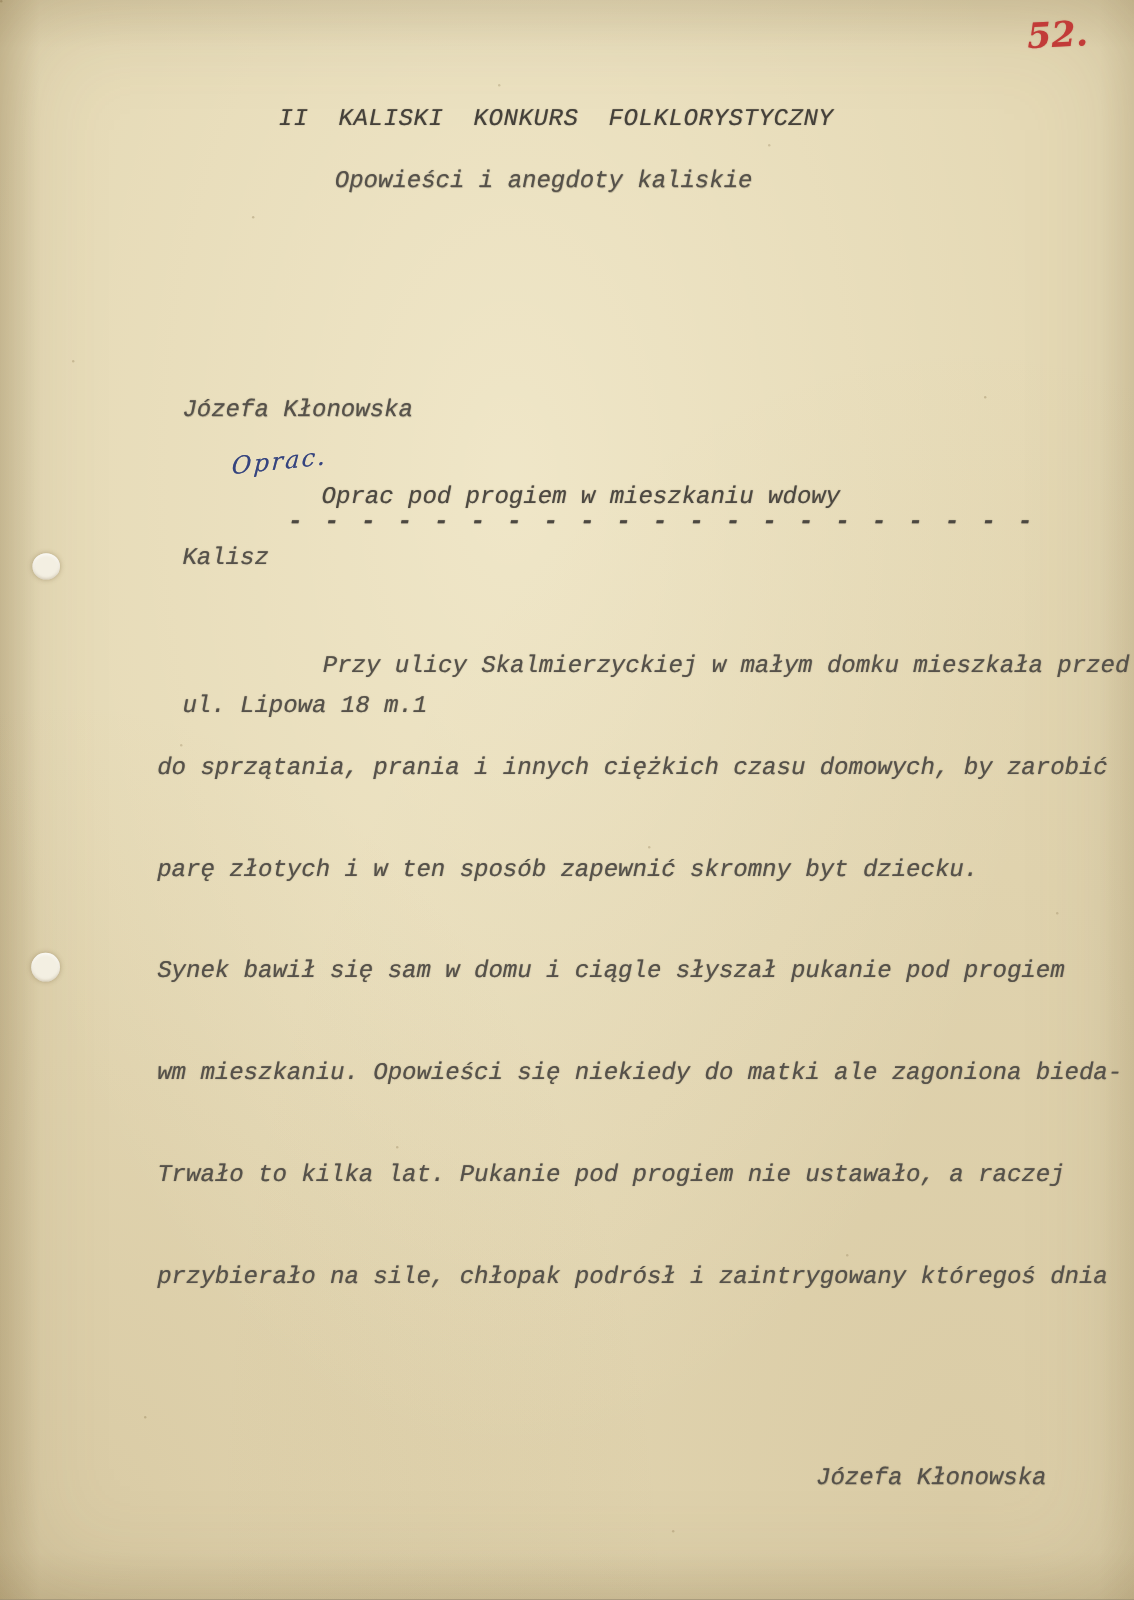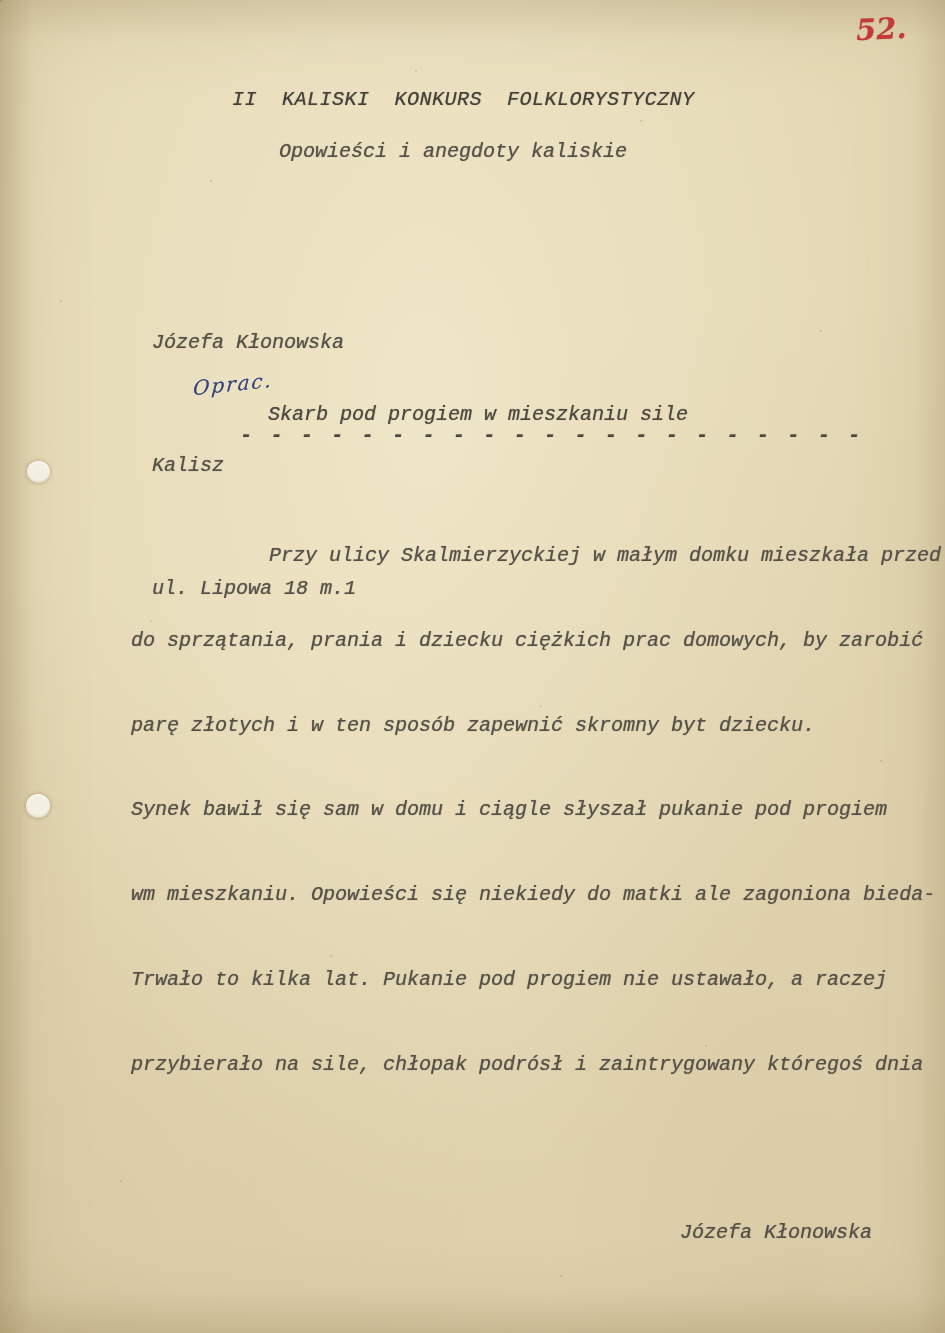--- a/index.html
+++ b/index.html
@@ -125,26 +125,26 @@
   <div class="doc-subtitle typewritten">Opowieści i anegdoty kaliskie</div>
 
   <div class="author-block typewritten">
     <div>Józefa Kłonowska</div>
     <div>Kalisz</div>
     <div>ul. Lipowa 18 m.1</div>
   </div>
 
   <div class="handwritten-note">Oprac.</div>
 
-  <div class="story-title typewritten">Skarb pod progiem w mieszkaniu sile</div>
+  <div class="story-title typewritten">Oprac pod progiem w mieszkaniu wdowy</div>
   <div class="story-underline typewritten">- - - - - - - - - - - - - - - - - - - - -</div>
 
   <div class="story-body typewritten">
     <div class="line indent">Przy ulicy Skalmierzyckiej w małym domku mieszkała przed</div>
-    <div class="line">do sprzątania, prania i dziecku ciężkich prac domowych, by zarobić</div>
+    <div class="line">do sprzątania, prania i innych ciężkich czasu domowych, by zarobić</div>
     <div class="line">parę złotych i w ten sposób zapewnić skromny byt dziecku.</div>
     <div class="line">Synek bawił się sam w domu i ciągle słyszał pukanie pod progiem</div>
     <div class="line">wm mieszkaniu. Opowieści się niekiedy do matki ale zagoniona bieda-</div>
     <div class="line">Trwało to kilka lat. Pukanie pod progiem nie ustawało, a raczej</div>
     <div class="line">przybierało na sile, chłopak podrósł i zaintrygowany któregoś dnia</div>
     
     
     
     
     

